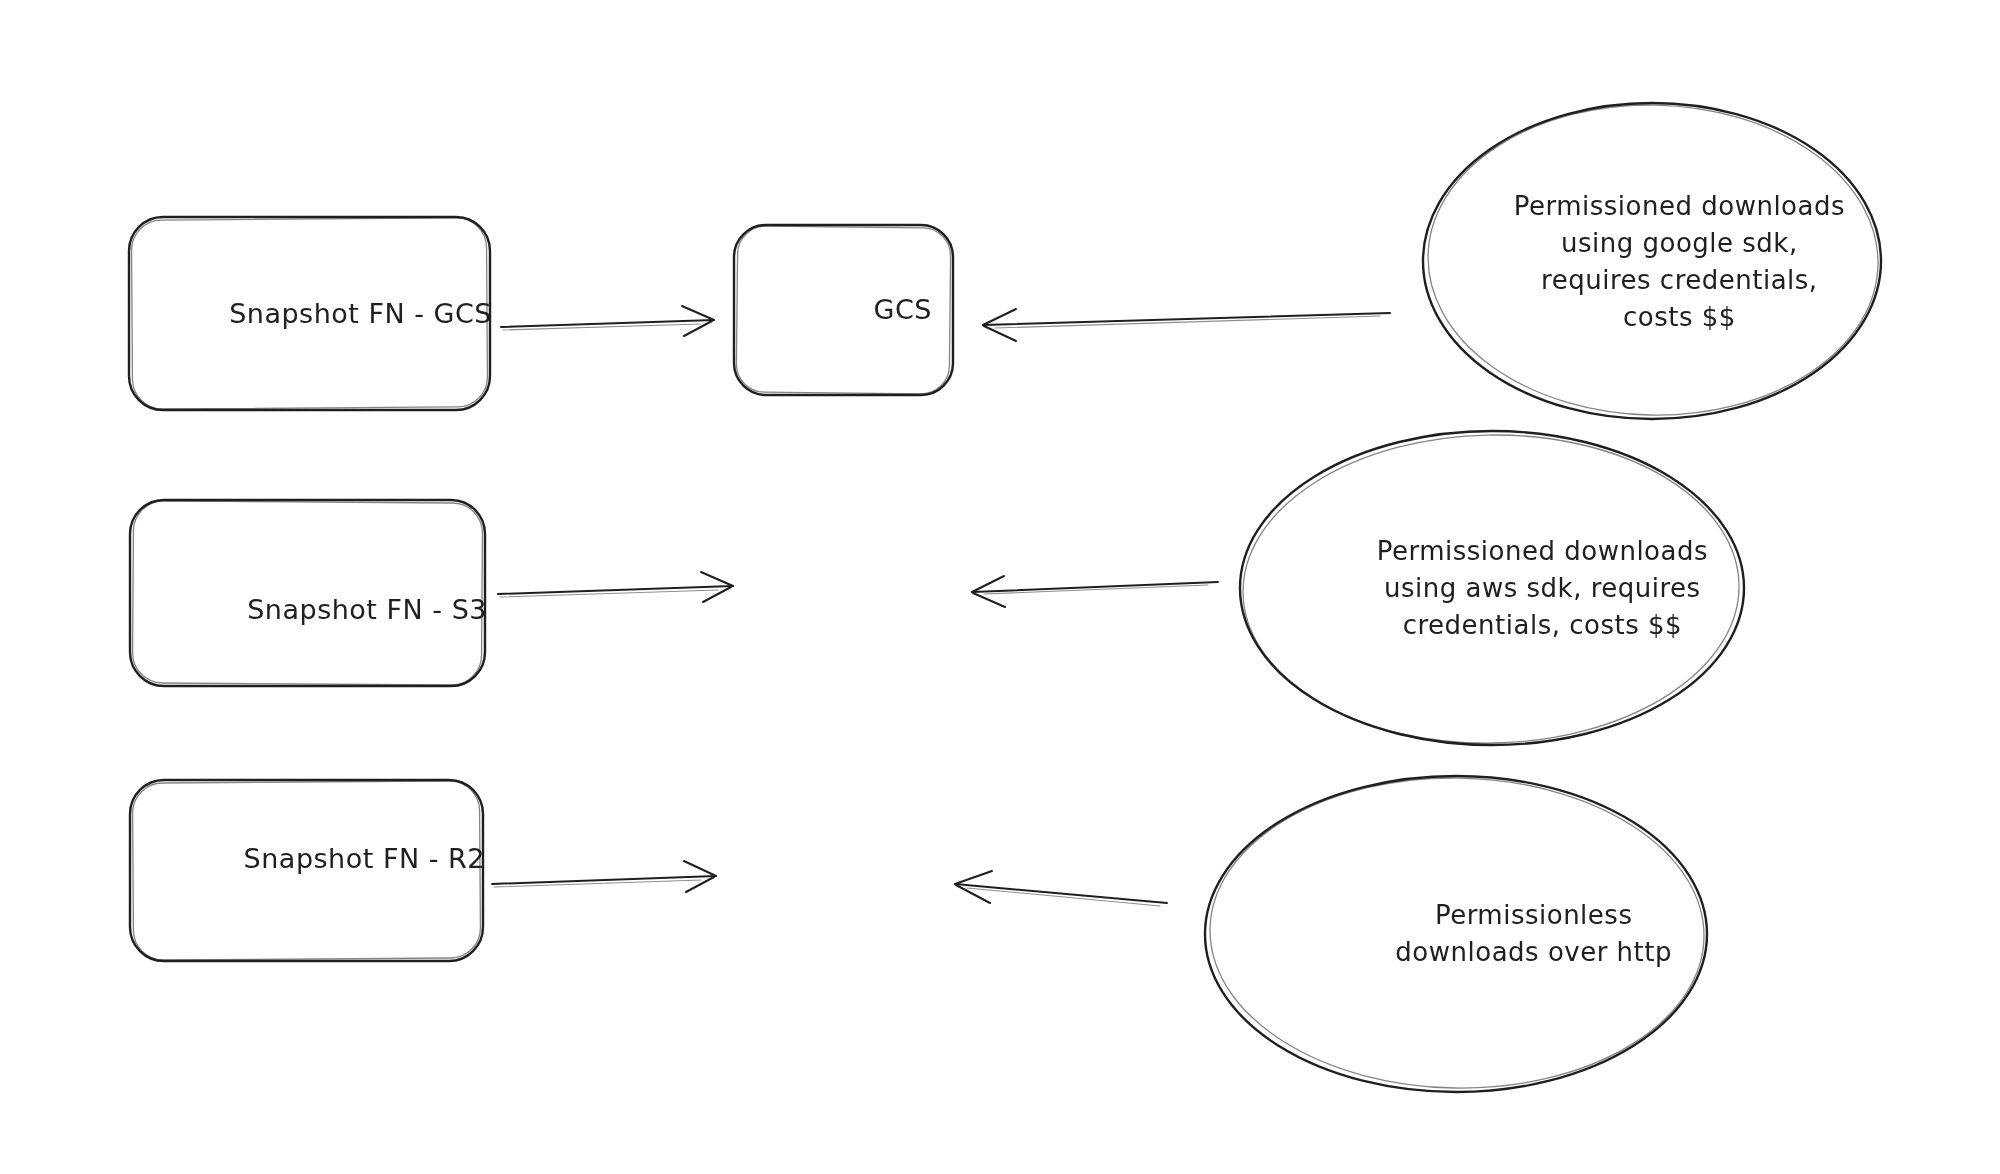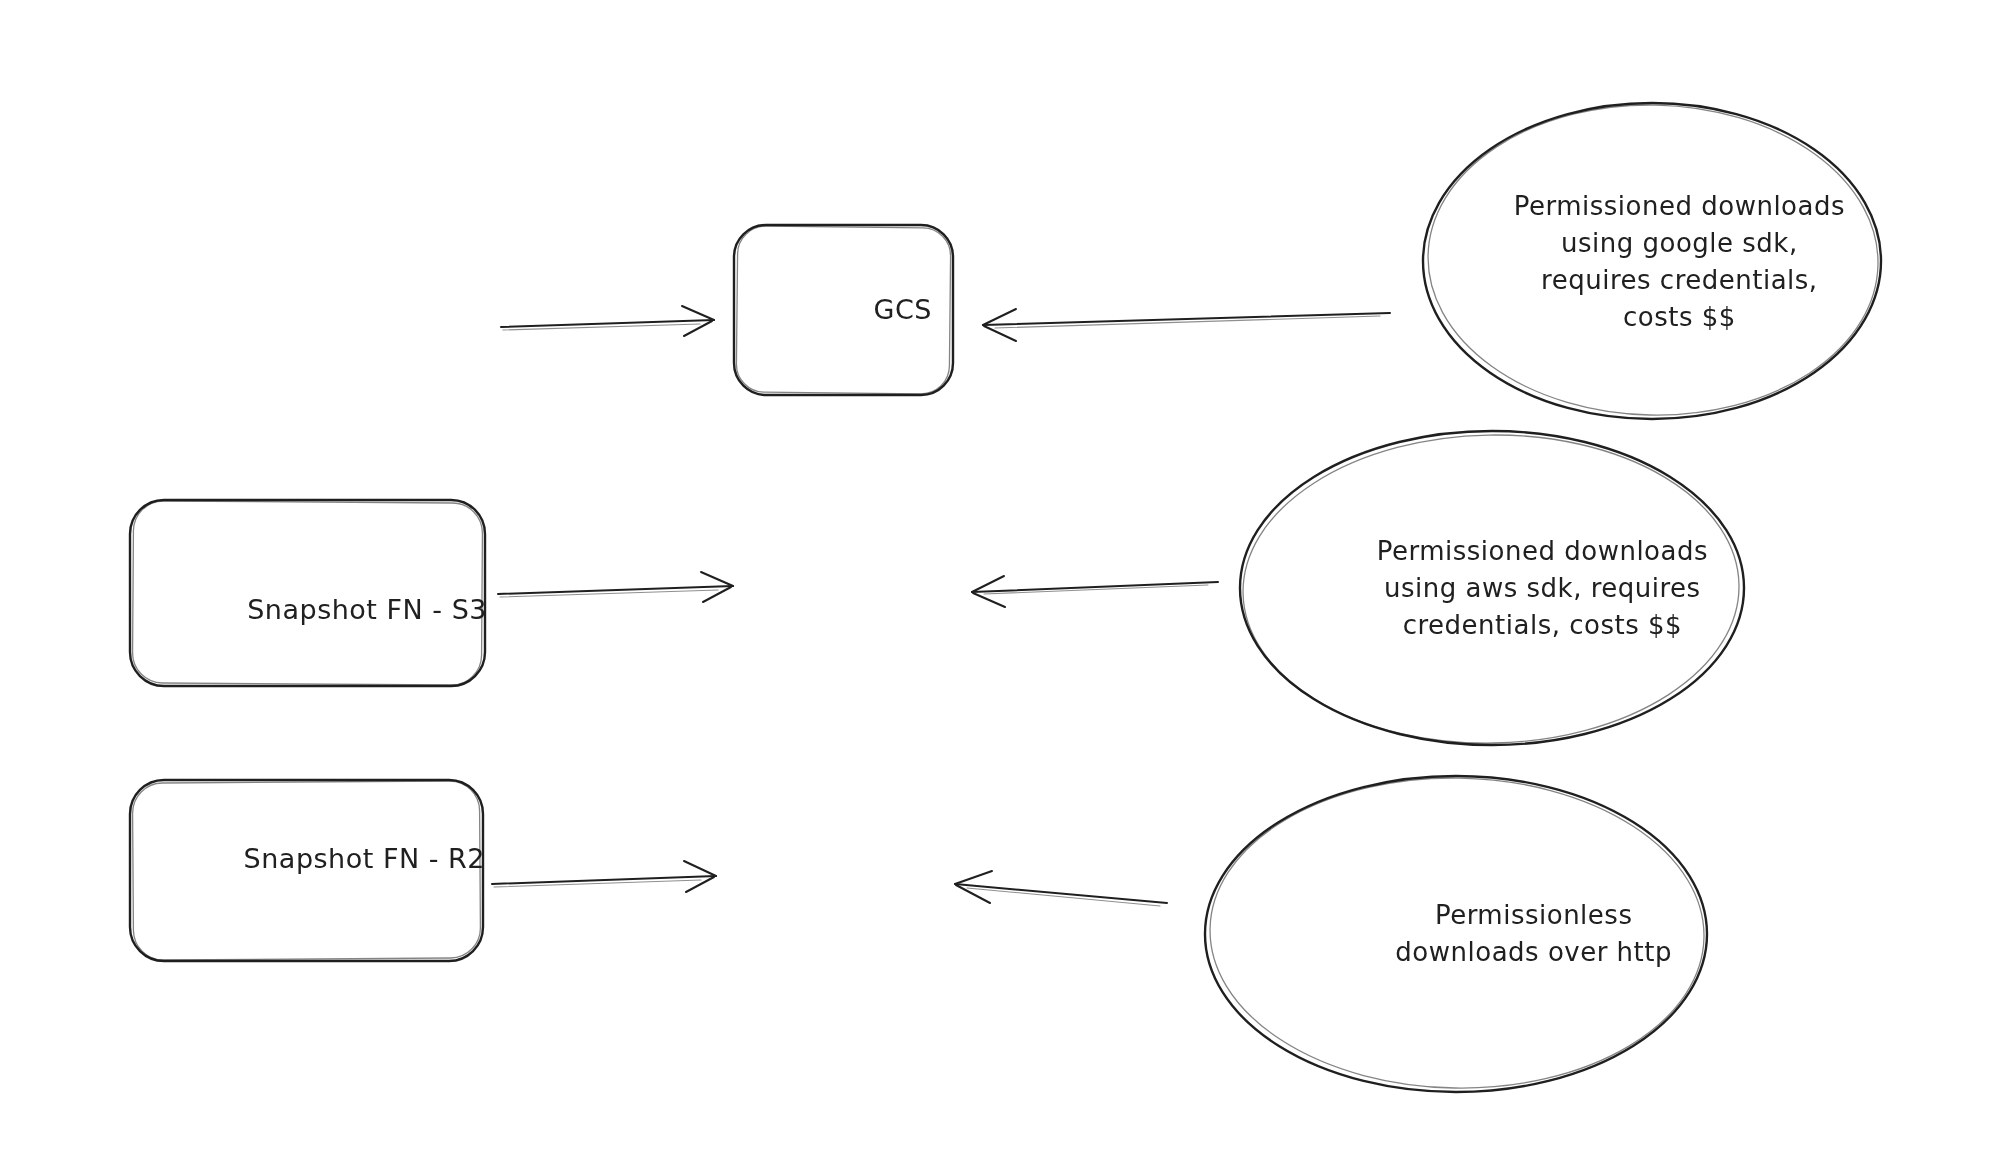--- a/index.html
+++ b/index.html
@@ -71,20 +71,27 @@
   svg.arrows line.ghost {
     stroke-width: 1.1;
     opacity: 0.5;
   }
 </style>
 </head>
 <body>
 
 <div class="canvas">
 
+  <div class="node rect" style="left:127px; top:215px; width:365px; height:197px;">
+    <svg class="shape" width="365" height="197">
+      <rect class="s1" x="2" y="2" width="361" height="193" rx="34" ry="34"></rect>
+      <rect class="s2" x="5" y="4" width="355" height="189" rx="30" ry="30" transform="rotate(-0.4 182 98)"></rect>
+    </svg>
+    <span class="label">Snapshot FN - GCS</span>
+  </div>
 
   <div class="node rect" style="left:732px; top:223px; width:200px; height:174px;">
     <svg class="shape" width="223" height="174">
       <rect class="s1" x="2" y="2" width="219" height="170" rx="32" ry="32"></rect>
       <rect class="s2" x="5" y="4" width="213" height="166" rx="28" ry="28" transform="rotate(0.6 111 87)"></rect>
     </svg>
     <span class="label">GCS</span>
   </div>
 
   <div class="node note" style="left:1420px; top:100px; width:465px; height:323px;">

